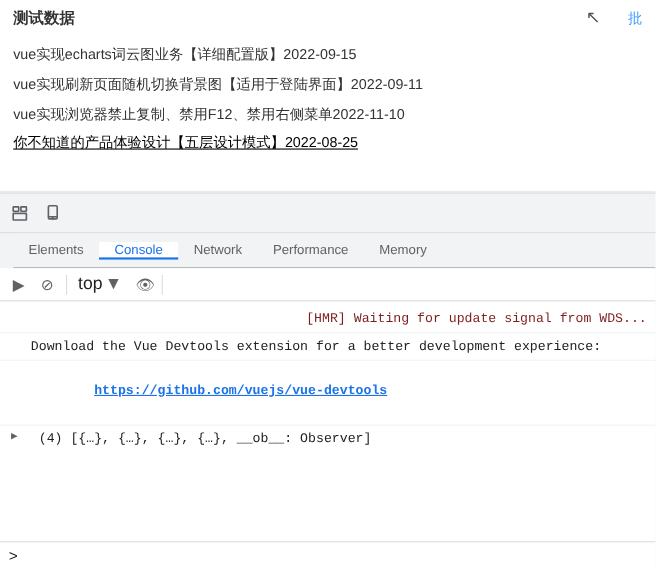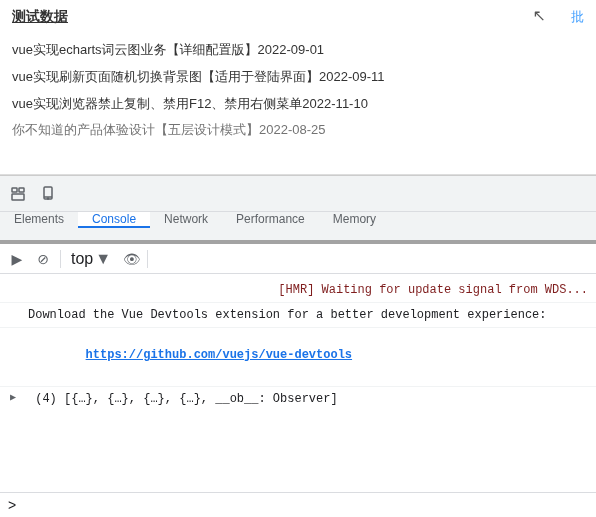--- a/index.html
+++ b/index.html
@@ -23,21 +23,20 @@
       height: 175px;
       position: relative;
       border-bottom: 1px solid #ddd;
     }
 
     .page-title {
       font-size: 14px;
       color: #333;
       font-weight: bold;
       padding: 8px 12px;
-      text-decoration: underline;
     }
 
     .batch-link {
       position: absolute;
       top: 8px;
       right: 12px;
       font-size: 13px;
       color: #409eff;
       cursor: pointer;
       text-decoration: none;
@@ -91,25 +90,26 @@
       border: none;
       background: transparent;
       cursor: pointer;
       border-radius: 4px;
       color: #5f6368;
       font-size: 15px;
     }
 
     .devtools-tabs {
       display: flex;
-      align-items: flex-start;
+      align-items: center;
       background: #f1f3f4;
-      border-bottom: 4px solid #a3a3a3;
+      border-bottom: 1px solid #a3a3a3;
       height: 32px;
       overflow: hidden;
+      margin-left: 12px;
     }
 
     .devtools-tab {
       padding: 0 14px;
       font-size: 12px;
       color: #5f6368;
       display: flex;
       align-items: center;
       cursor: pointer;
       border-bottom: 2px solid transparent;
@@ -278,30 +278,30 @@
 
 <div class="page-area">
   <div class="page-title">测试数据</div>
 
   <span style="position:absolute;top:6px;right:50px;font-size:16px;color:#555;cursor:default;">↖</span>
 
   <a class="batch-link">批</a>
 
   <div class="article-list">
     <div class="article-item">
-      <a href="#">vue实现echarts词云图业务【详细配置版】2022-09-01</a>
+      <a href="#">vue实现echarts词云图业务【详细配置版】2022-09-15</a>
     </div>
     <div class="article-item">
       <a href="#">vue实现刷新页面随机切换背景图【适用于登陆界面】2022-09-11</a>
     </div>
     <div class="article-item">
       <a href="#">vue实现浏览器禁止复制、禁用F12、禁用右侧菜单2022-11-10</a>
     </div>
     <div class="article-item red">
-      <a href="#" style="color:#737373;">你不知道的产品体验设计【五层设计模式】2022-08-25</a>
+      <a href="#" style="color:#000000;text-decoration:underline;">你不知道的产品体验设计【五层设计模式】2022-08-25</a>
     </div>
   </div>
 </div>
 
 <div class="devtools" style="height: 342px;">
 
   <div class="devtools-toolbar">
     <button class="devtools-icon-btn" title="Inspect element">
       <svg width="16" height="16" viewBox="0 0 16 16" fill="none" stroke="currentColor" stroke-width="1.5">
         <rect x="2" y="2" width="5" height="4" rx="0.5"></rect>

